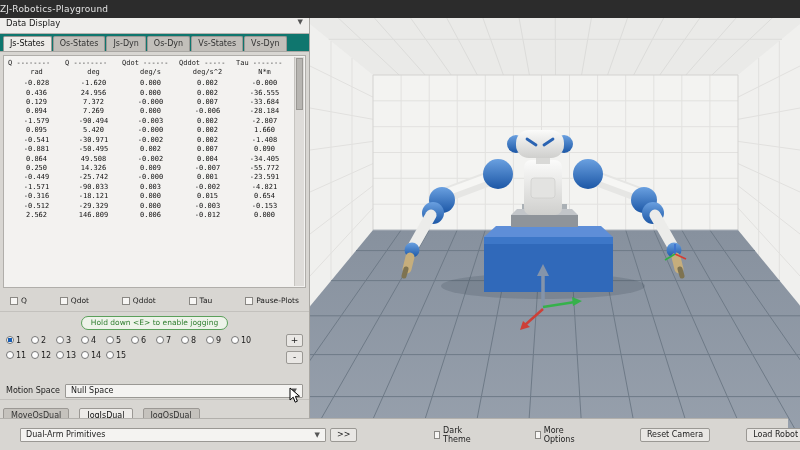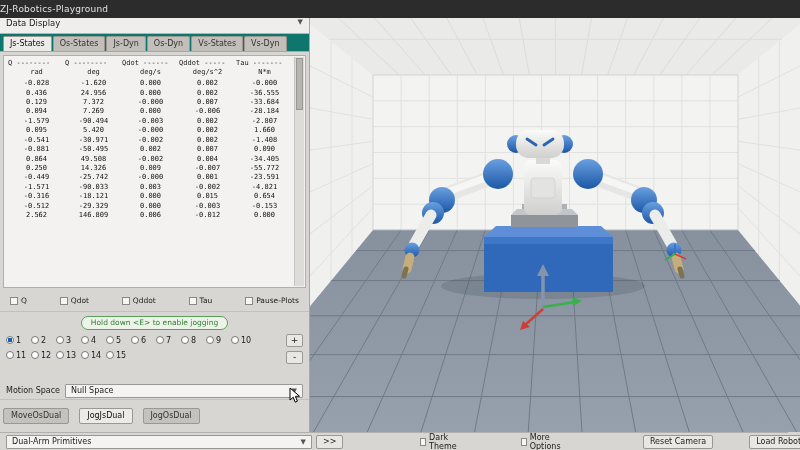--- a/index.html
+++ b/index.html
@@ -45,29 +45,29 @@
   .combo{height:14px;background:#f4f3f1;border:1px solid #9a9894;display:flex;align-items:center;
     padding:0 5px;justify-content:space-between;font-size:8px;border-radius:1px}
   .motion .combo{flex:1}
   .mtabs{display:flex;gap:10px;padding:16px 3px;align-items:center;height:18px;border-top:1px solid #c3c1bd}
   .mtab{padding:2px 7px 3px;font-size:8px;background:#c5c2bd;border:1px solid #9b9894;border-radius:2px;color:#333}
   .mtab.active{background:#edebe8;color:#111}
   
   .viewport{flex:1;position:relative;background:#ececea;overflow:hidden}
   .viewport svg{display:block}
   
-  .bottombar{position:absolute;left:0;right:12px;bottom:0;height:18px;background:#d8d6d2;border-top:1px solid #b2b0ac;
-    display:flex;align-items:center;padding:0 6px}
+  .bottombar{position:absolute;left:0;right:12px;bottom:0;height:32px;background:#d8d6d2;border-top:1px solid #b2b0ac;
+    display:flex;align-items:center;padding:0 20px}
   .combo.primitives{width:306px;min-width:306px;height:14px}
   .btn{height:14px;padding:0 6px;background:#e9e7e4;border:1px solid #9a9894;border-radius:2px;font-size:8px;
     display:flex;align-items:center;white-space:nowrap}
   .btn-expand{margin-left:4px}
   .cb-dark{margin-left:77px}
   .cb-more{margin-left:62px}
-  .btn-reset{margin-left:80px}
+  .btn-reset{margin-left:63px}
   .btn-load{margin-left:36px}
   .bottombar .cb{font-size:8px}
   .cursor{position:absolute;left:289px;top:387px;z-index:20;pointer-events:none}
 </style>
 </head>
 <body>
 
 <div class="app">
 
   <div class="titlebar">

